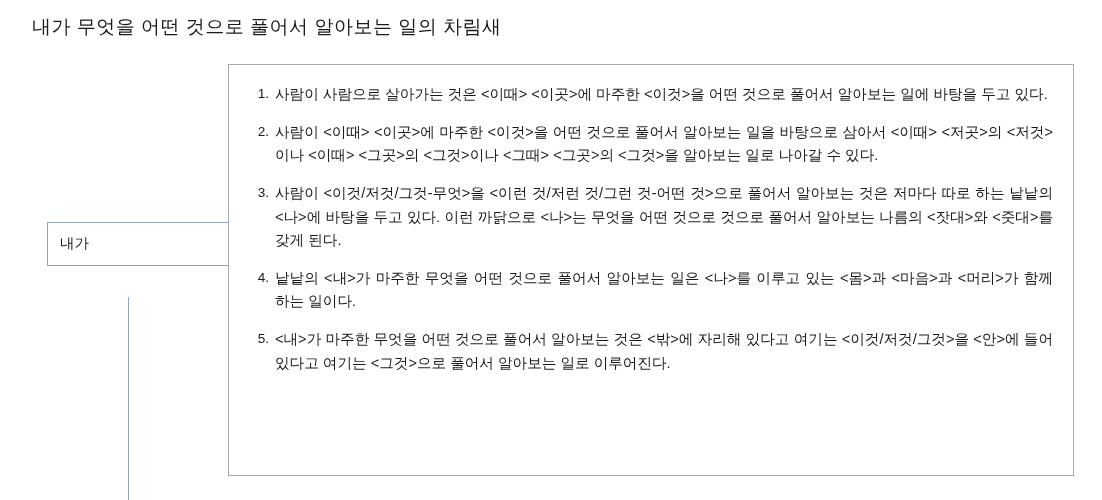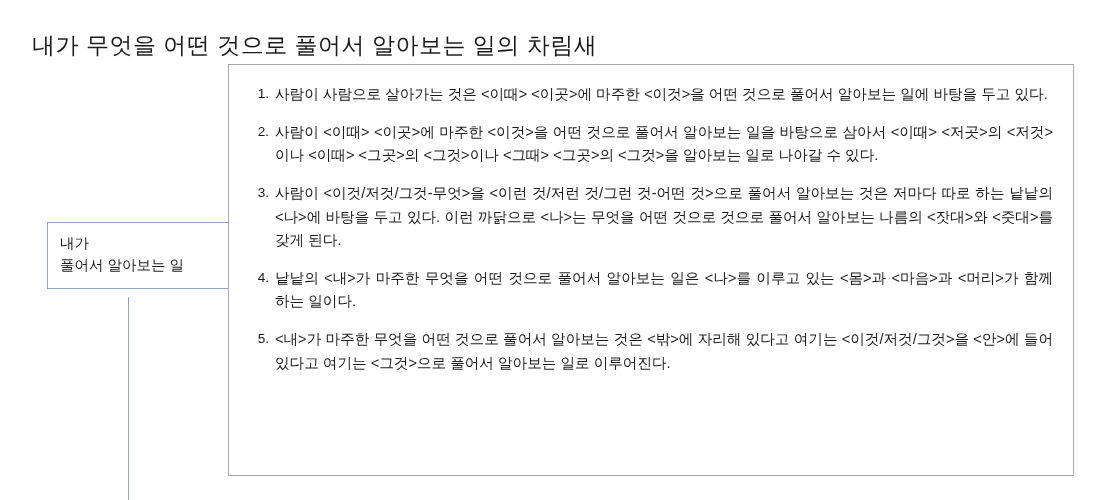--- a/index.html
+++ b/index.html
@@ -12,22 +12,22 @@
     background: #ffffff;
     font-family: "Liberation Sans", sans-serif;
     color: #1a1a1a;
     position: relative;
     overflow: hidden;
   }
 
   #page-title {
     position: absolute;
     left: 32px;
-    top: 30px;
-    font-size: 23px;
+    top: 14px;
+    font-size: 19px;
     letter-spacing: 0.5px;
     color: #1a1a1a;
     white-space: nowrap;
   }
 
   
   #left-box {
     position: absolute;
     left: 47px;
     top: 222px;
@@ -104,21 +104,20 @@
   li.i3 { margin-bottom: 17px; }
   li.i4 { margin-bottom: 16px; }
 </style>
 </head>
 <body>
 
 <div id="page-title">내가 무엇을 어떤 것으로 풀어서 알아보는 일의 차림새</div>
 
 <div id="left-box">
   <div class="ln">내가</div>
-  <div class="ln">풀어서 알아보는 일</div>
 </div>
 
 <div id="connector-line"></div>
 
 <div id="list-panel">
   <ol class="items">
     <li class="i1">
       <span class="num">1.</span>
       <span class="txt">사람이 사람으로 살아가는 것은 &lt;이때&gt; &lt;이곳&gt;에 마주한 &lt;이것&gt;을 어떤 것으로 풀어서 알아보는 일에 바탕을 두고 있다.</span>
     </li>

